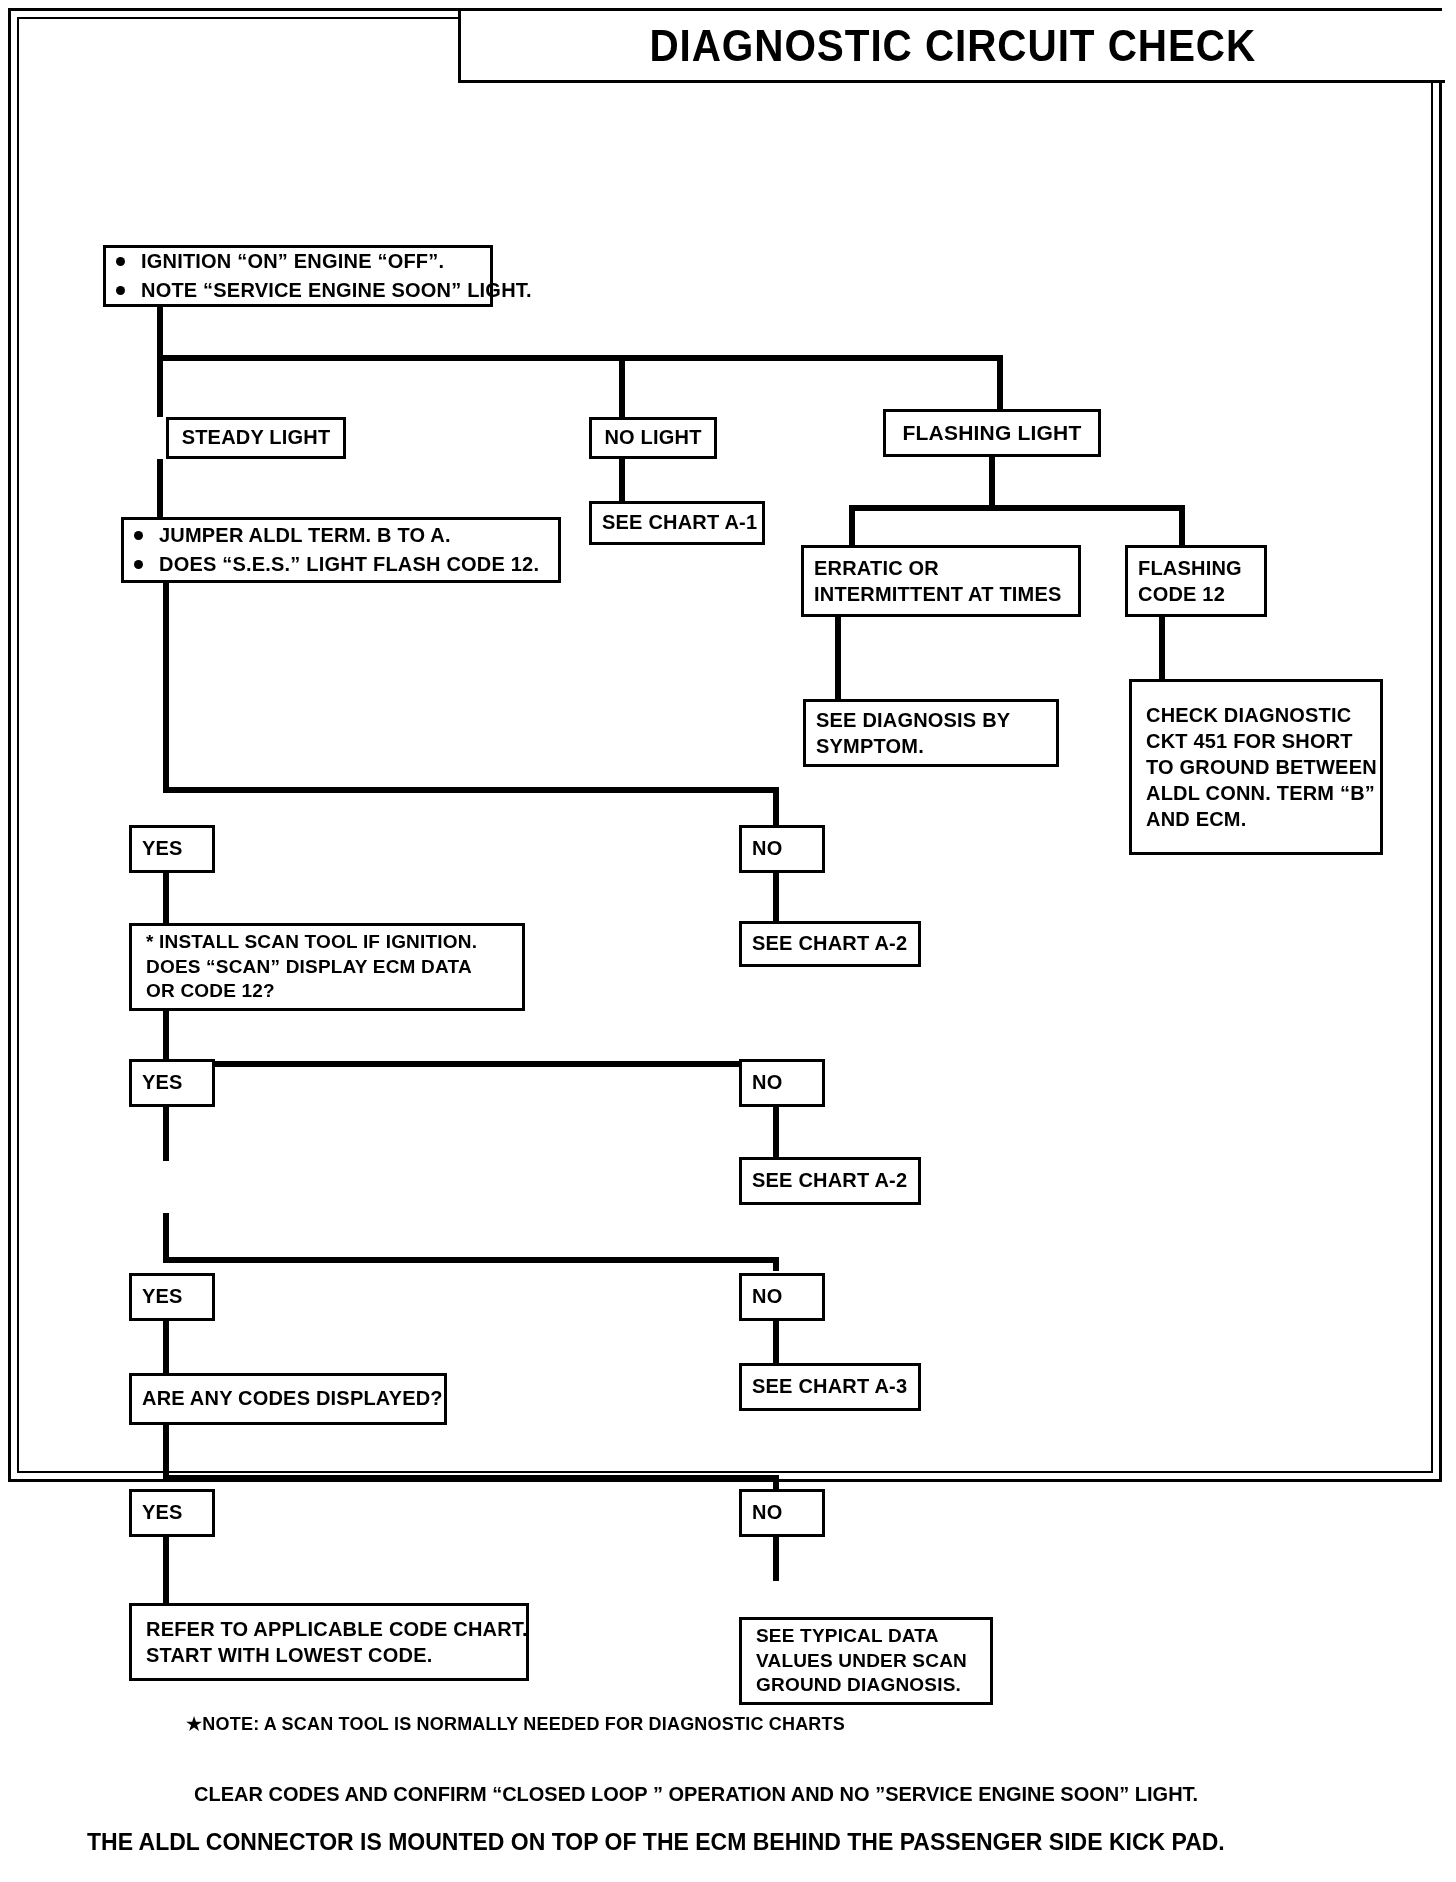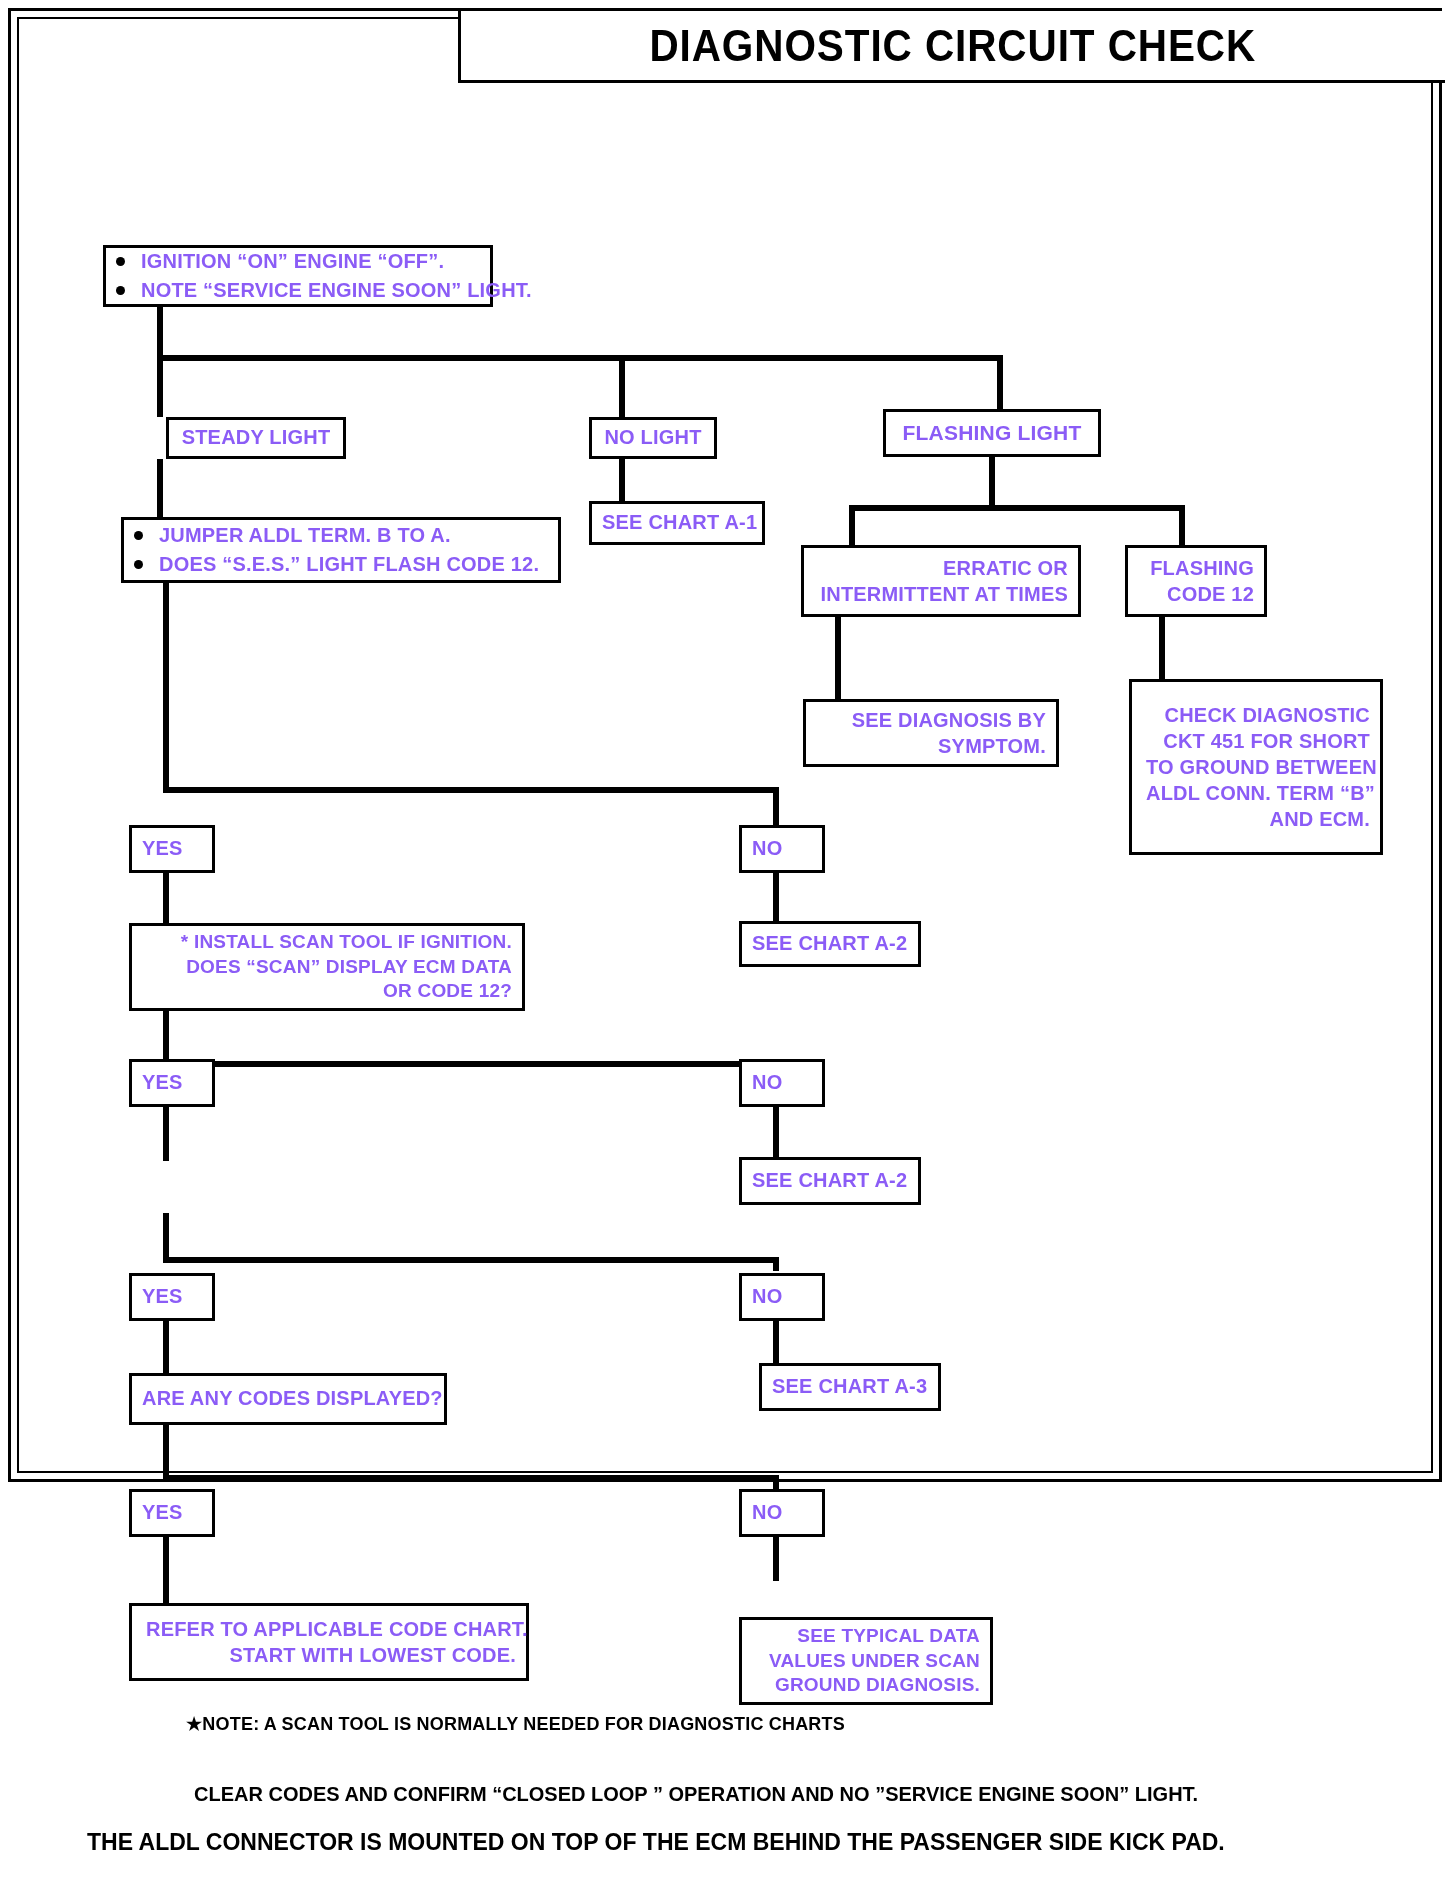--- a/index.html
+++ b/index.html
@@ -26,25 +26,24 @@
   }
   #title-text{
     font-size:44px;font-weight:bold;letter-spacing:1px;
     color:#000;white-space:nowrap;
     transform:scaleX(0.92);
   }
   
   .box{
     position:absolute;box-sizing:border-box;
     border:3px solid #000;background:#fff;
-    color:#8b5cf6;font-weight:bold;
+    color:#000000;font-weight:bold;
     display:flex;flex-direction:column;justify-content:center;
     padding:10px 10px;
     letter-spacing:0.2px;
-    text-align:right;
   }
   .box .line{white-space:nowrap;line-height:1.38;}
   .box.tight .line{line-height:1.30;}
   .bullets{display:flex;flex-direction:column;justify-content:center;}
   .bl{display:flex;align-items:baseline;white-space:nowrap;line-height:1.45;}
   .bl .dot{
     display:inline-block;width:9px;height:9px;border-radius:50%;
     background:#000;margin-right:16px;flex:none;position:relative;top:-2px;
   }
   
@@ -194,21 +193,21 @@
   <div class="box" style="left:728px;top:1262px;width:86px;height:48px;font-size:20px;align-items:flex-start;">
     <div class="line">NO</div>
   </div>
 
   <div class="vline" style="left:152px;top:1310px;height:52px;"></div>
   <div class="vline" style="left:762px;top:1310px;height:42px;"></div>
 
   <div class="box" style="left:118px;top:1362px;width:318px;height:52px;font-size:20px;align-items:flex-start;">
     <div class="line">ARE ANY CODES DISPLAYED?</div>
   </div>
-  <div class="box" style="left:748px;top:1352px;width:182px;height:48px;font-size:20px;align-items:flex-start;">
+  <div class="box" style="left:728px;top:1352px;width:182px;height:48px;font-size:20px;align-items:flex-start;">
     <div class="line">SEE CHART A-3</div>
   </div>
 
   <div class="vline" style="left:152px;top:1414px;height:56px;"></div>
   <div class="hline" style="left:152px;top:1464px;width:616px;"></div>
   <div class="vline" style="left:762px;top:1464px;height:14px;"></div>
 
   <div class="box" style="left:118px;top:1478px;width:86px;height:48px;font-size:20px;align-items:flex-start;">
     <div class="line">YES</div>
   </div>

